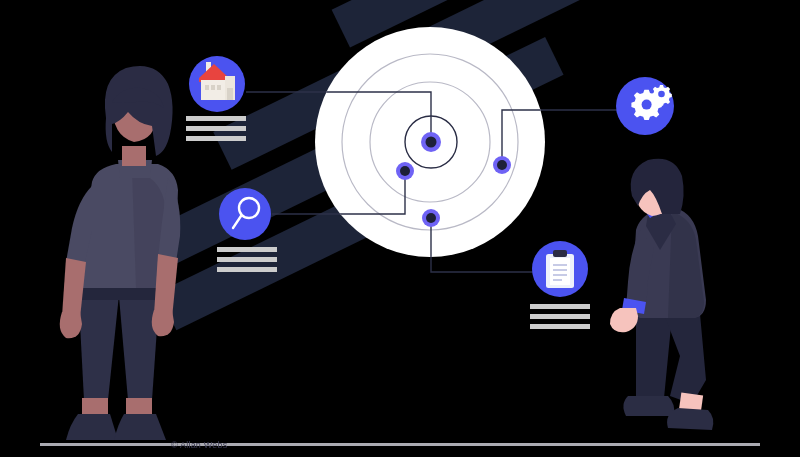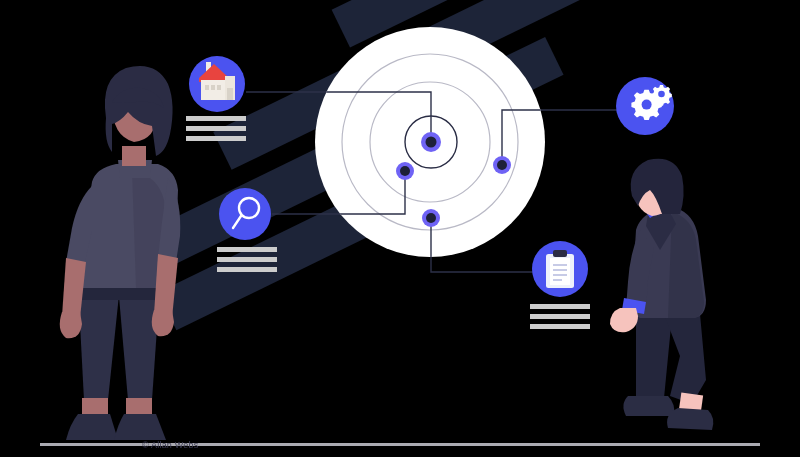--- a/index.html
+++ b/index.html
@@ -20,21 +20,21 @@
   #stage svg.scene {
     position: absolute;
     left: 0;
     top: 0;
     width: 800px;
     height: 457px;
     display: block;
   }
   .watermark {
     position: absolute;
-    left: 142px;
+    left: 171px;
     top: 440px;
     font-size: 9px;
     color: #3a3a52;
     letter-spacing: 0.2px;
     white-space: nowrap;
     user-select: none;
   }
 </style>
 </head>
 <body>

